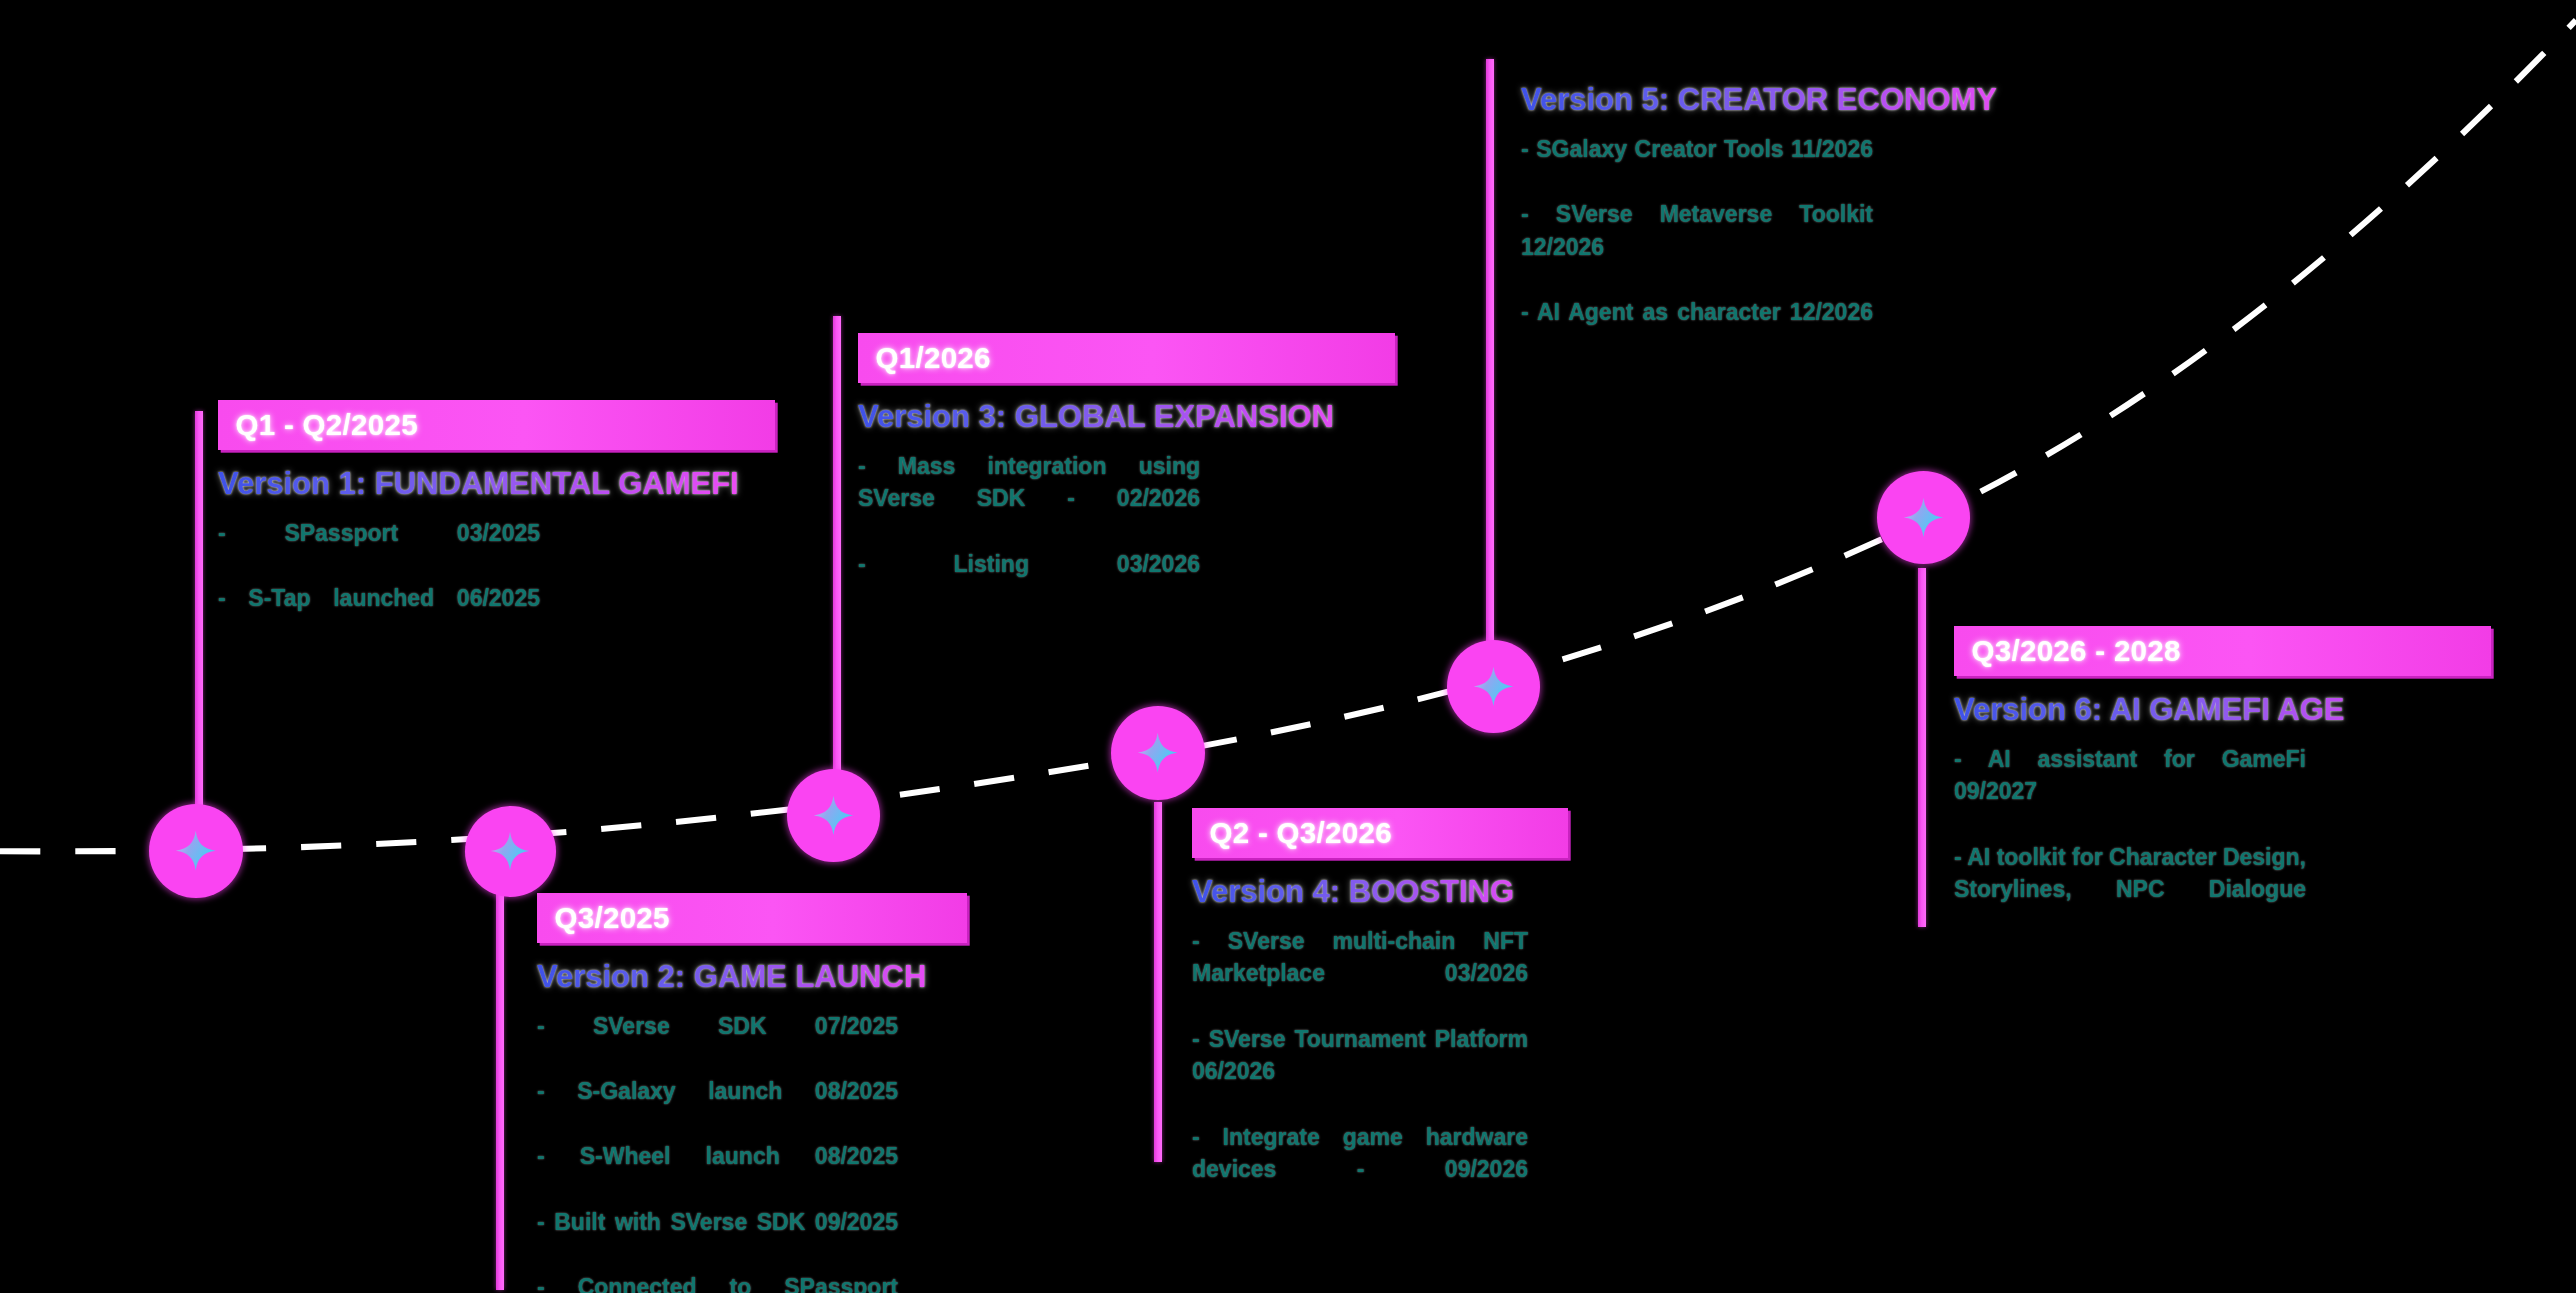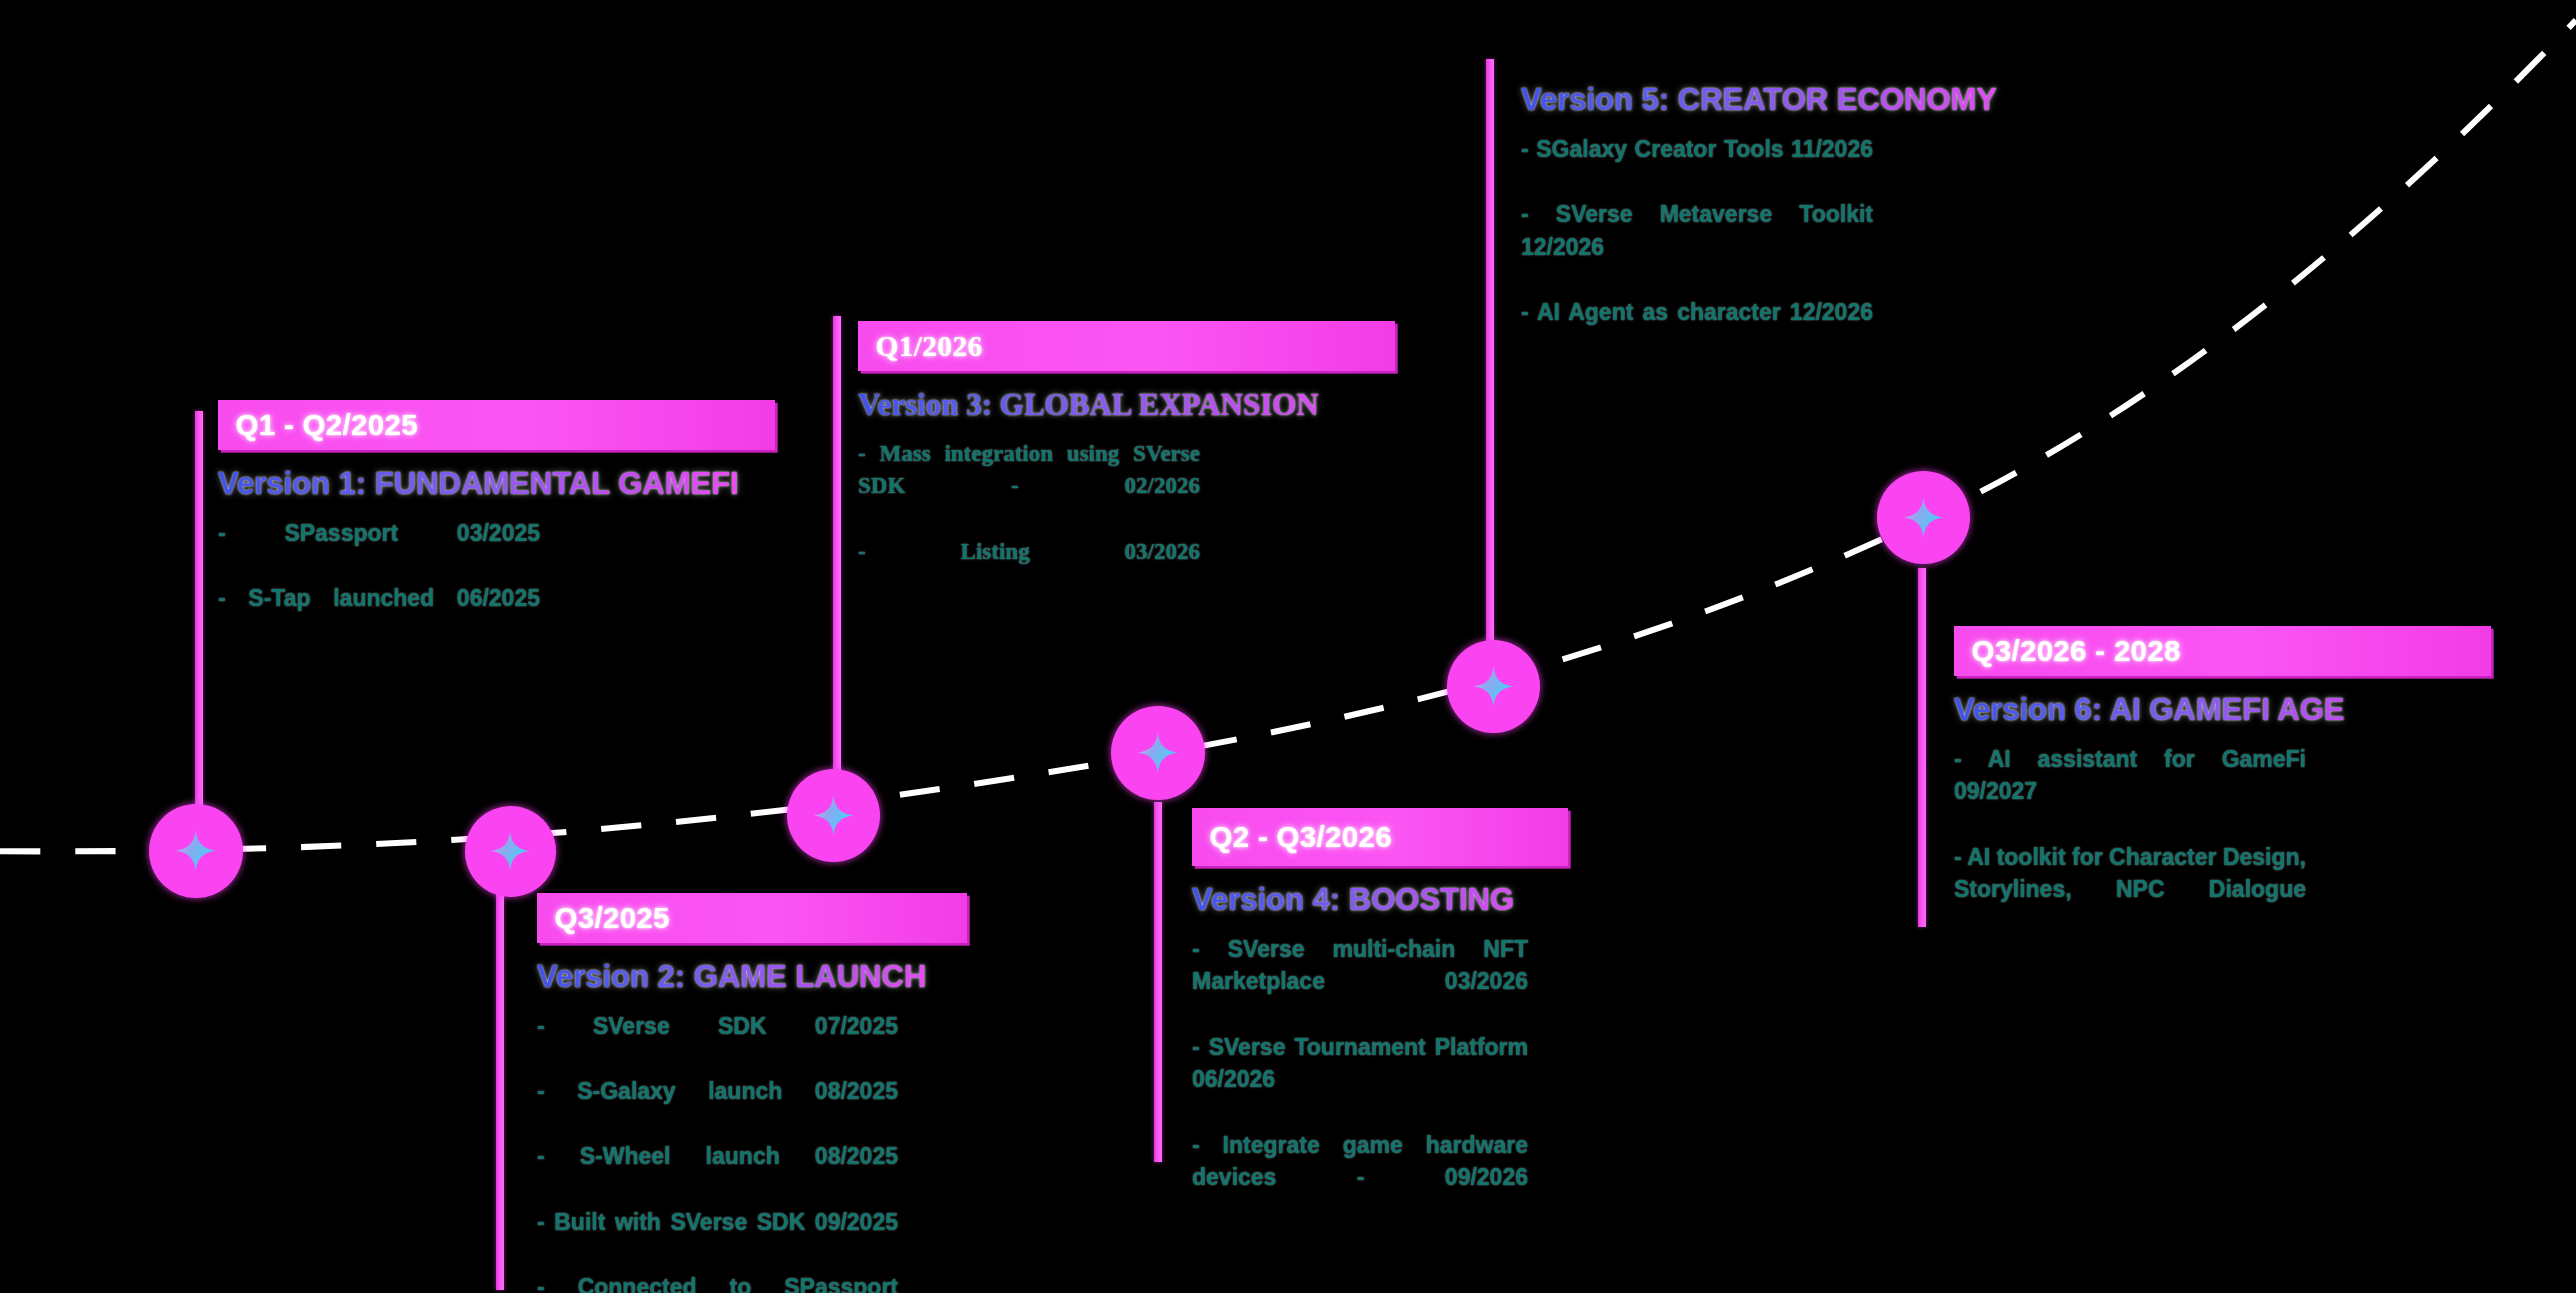--- a/index.html
+++ b/index.html
@@ -173,33 +173,33 @@
     <div class="block-title" style="margin-top:16px; font-size:31px;">Version 2: GAME LAUNCH</div>
     <ul class="block-items" style="margin-top:14.8px; width:361px; font-size:23px; line-height:1.42;">
       <li>- SVerse SDK 07/2025</li>
       <li>- S-Galaxy launch 08/2025</li>
       <li>- S-Wheel launch 08/2025</li>
       <li>- Built with SVerse SDK 09/2025</li>
       <li>- Connected to SPassport identity 09/2025</li>
     </ul>
   </div>
 
-  <div class="block" style="left:858px; top:321px; width:537px;font-family:Liberation Serif, serif;">
+  <div class="block" style="left:858px; top:333px; width:537px;">
     <div class="badge" style="position:relative; left:0; top:0; height:50px; padding:0 17.5px; font-size:29.5px;">
       <span>Q1/2026</span>
     </div>
     <div class="block-title" style="margin-top:16px; font-size:31px;">Version 3: GLOBAL EXPANSION</div>
     <ul class="block-items" style="margin-top:14.8px; width:342px; font-size:23px; line-height:1.42;">
       <li>- Mass integration using SVerse SDK - 02/2026</li>
       <li>- Listing 03/2026</li>
     </ul>
   </div>
 
   <div class="block" style="left:1192px; top:808px; width:376px;">
-    <div class="badge" style="position:relative; left:0; top:0; height:58px; padding:0 17.5px; font-size:29.5px;">
+    <div class="badge" style="position:relative; left:0; top:0; height:50px; padding:0 17.5px; font-size:29.5px;">
       <span>Q2 - Q3/2026</span>
     </div>
     <div class="block-title" style="margin-top:16px; font-size:31px;">Version 4:  BOOSTING</div>
     <ul class="block-items" style="margin-top:14.8px; width:336px; font-size:23px; line-height:1.42;">
       <li>- SVerse multi-chain NFT Marketplace 03/2026</li>
       <li>- SVerse Tournament Platform 06/2026</li>
       <li>- Integrate game hardware devices - 09/2026</li>
     </ul>
   </div>
 

